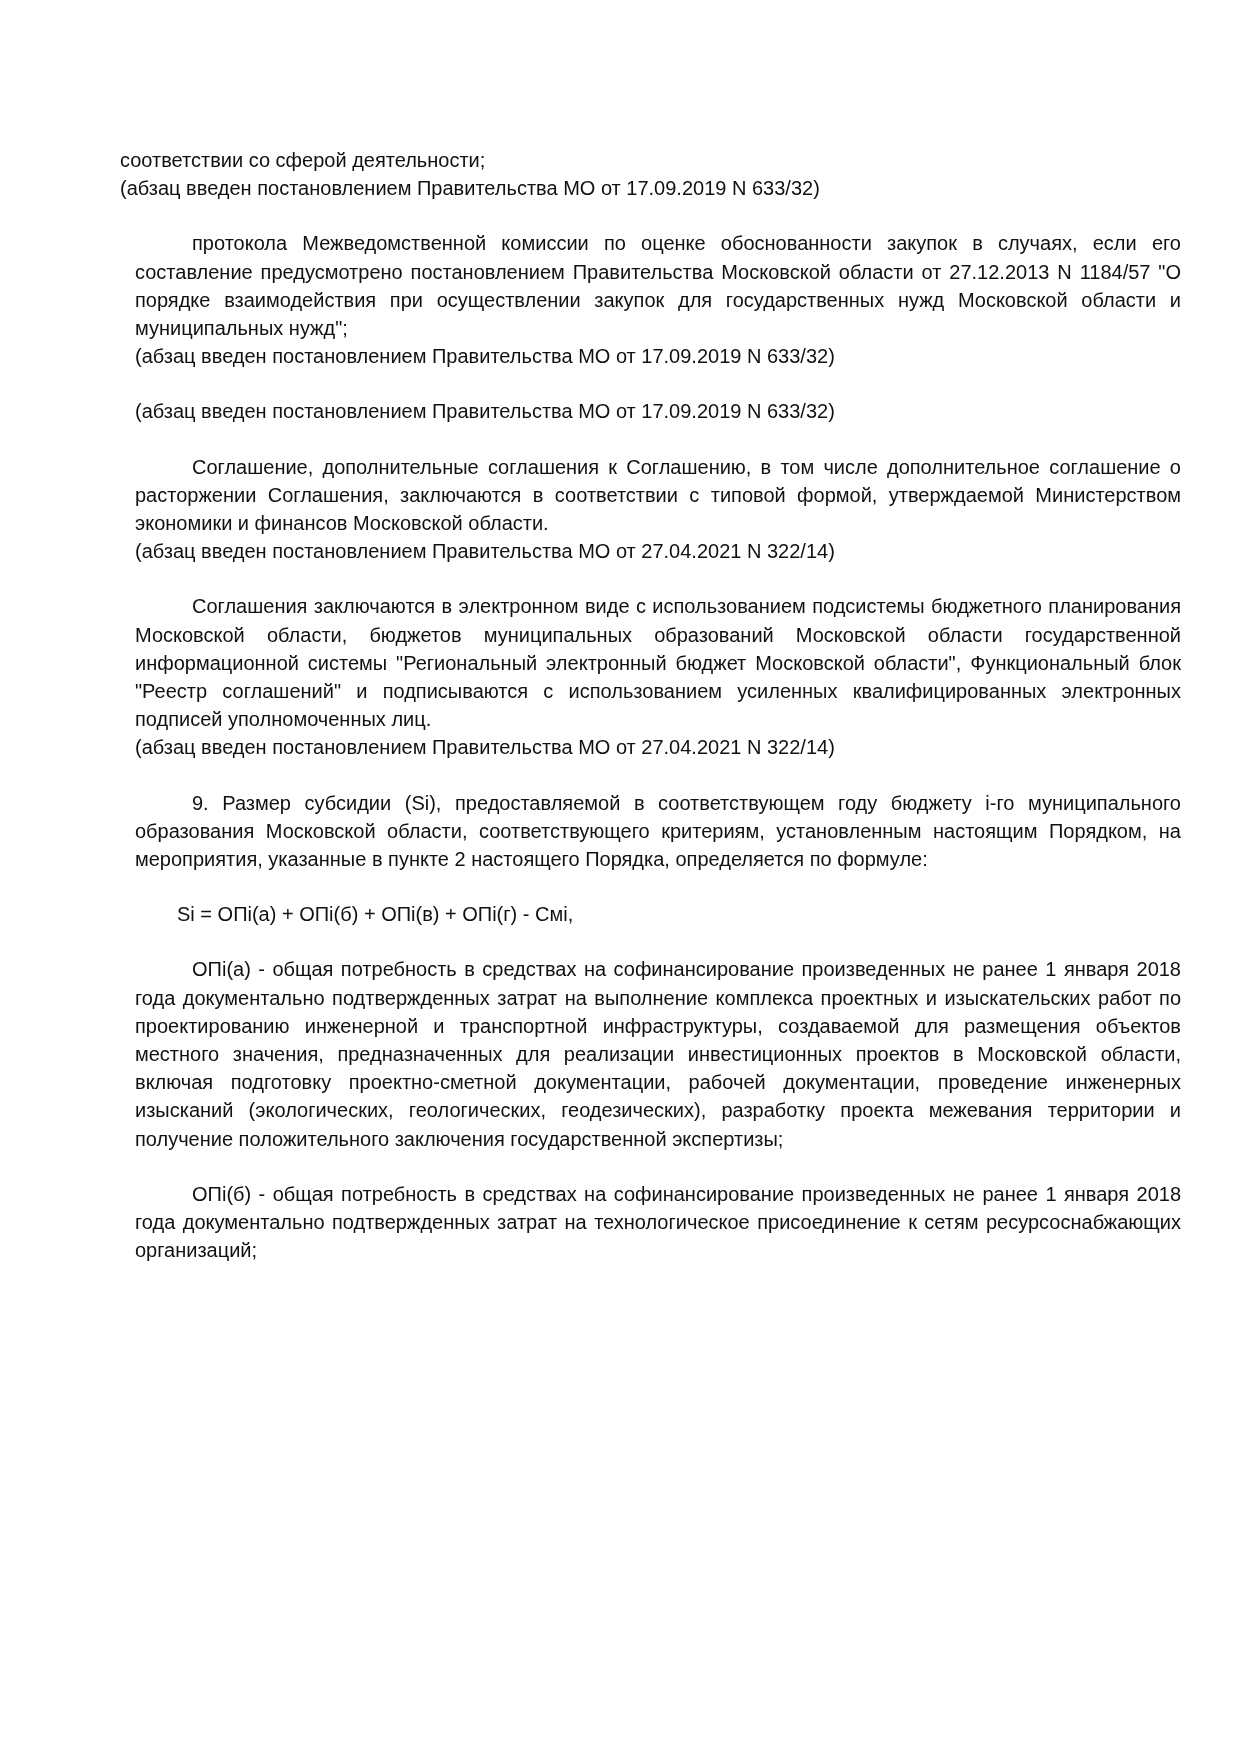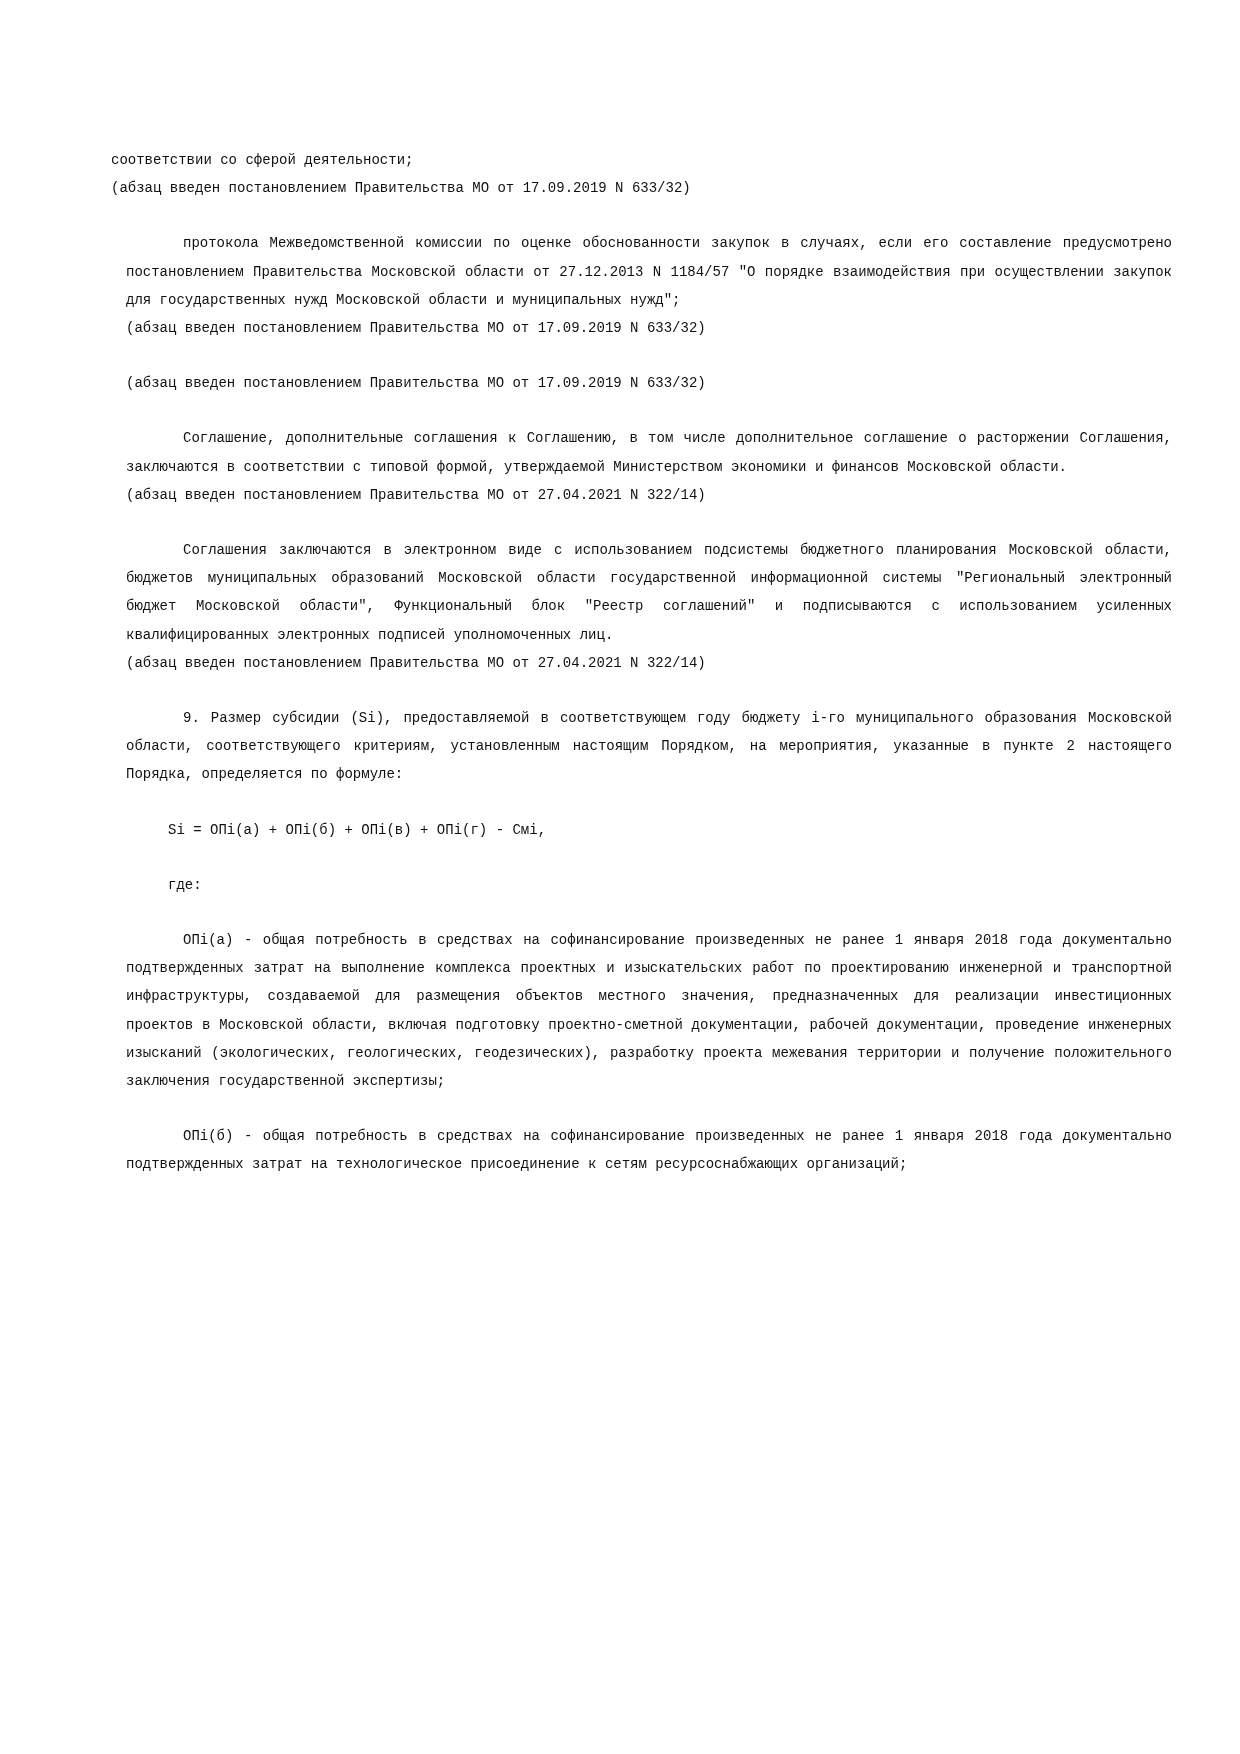--- a/index.html
+++ b/index.html
@@ -1,23 +1,23 @@
 <!DOCTYPE html>
 <html><head>
 <meta charset="utf-8">
 <style>
   html, body { margin: 0; padding: 0; background: #ffffff; }
   body { width: 1240px; height: 1754px; position: relative; overflow: hidden; }
   .page {
     position: absolute;
-    left: 111px;
+    left: 120px;
     top: 146px;
     width: 1061px;
-    font-family: Liberation Mono, monospace;
-    font-size: 14px;
+    font-family: Liberation Sans, sans-serif;
+    font-size: 20px;
     line-height: 28.2px;
     color: #111111;
   }
   .p {
     margin: 0 0 27px 0;
     text-align: justify;
     text-align-last: left;
   }
   .p.indent { text-indent: 57px; margin-left: 15px; }
   .note { display: block; text-indent: 0; text-align: right; }
@@ -52,21 +52,20 @@
     <span>Соглашения заключаются в электронном виде с использованием подсистемы бюджетного планирования Московской области, бюджетов муниципальных образований Московской области государственной информационной системы "Региональный электронный бюджет Московской области", Функциональный блок "Реестр соглашений" и подписываются с использованием усиленных квалифицированных электронных подписей уполномоченных лиц.</span>
     <span class="note">(абзац введен постановлением Правительства МО от 27.04.2021 N 322/14)</span>
   </div>
 
   <div class="p indent">
     <span>9. Размер субсидии (Si), предоставляемой в соответствующем году бюджету i-го муниципального образования Московской области, соответствующего критериям, установленным настоящим Порядком, на мероприятия, указанные в пункте 2 настоящего Порядка, определяется по формуле:</span>
   </div>
 
   <div class="formula">Si = ОПi(а) + ОПi(б) + ОПi(в) + ОПi(г) - Смi,</div>
 
-  <div class="where">где:</div>
 
   <div class="p indent">
     <span>ОПi(а) - общая потребность в средствах на софинансирование произведенных не ранее 1 января 2018 года документально подтвержденных затрат на выполнение комплекса проектных и изыскательских работ по проектированию инженерной и транспортной инфраструктуры, создаваемой для размещения объектов местного значения, предназначенных для реализации инвестиционных проектов в Московской области, включая подготовку проектно-сметной документации, рабочей документации, проведение инженерных изысканий (экологических, геологических, геодезических), разработку проекта межевания территории и получение положительного заключения государственной экспертизы;</span>
   </div>
 
   <div class="p indent">
     <span>ОПi(б) - общая потребность в средствах на софинансирование произведенных не ранее 1 января 2018 года документально подтвержденных затрат на технологическое присоединение к сетям ресурсоснабжающих организаций;</span>
   </div>
 
 

